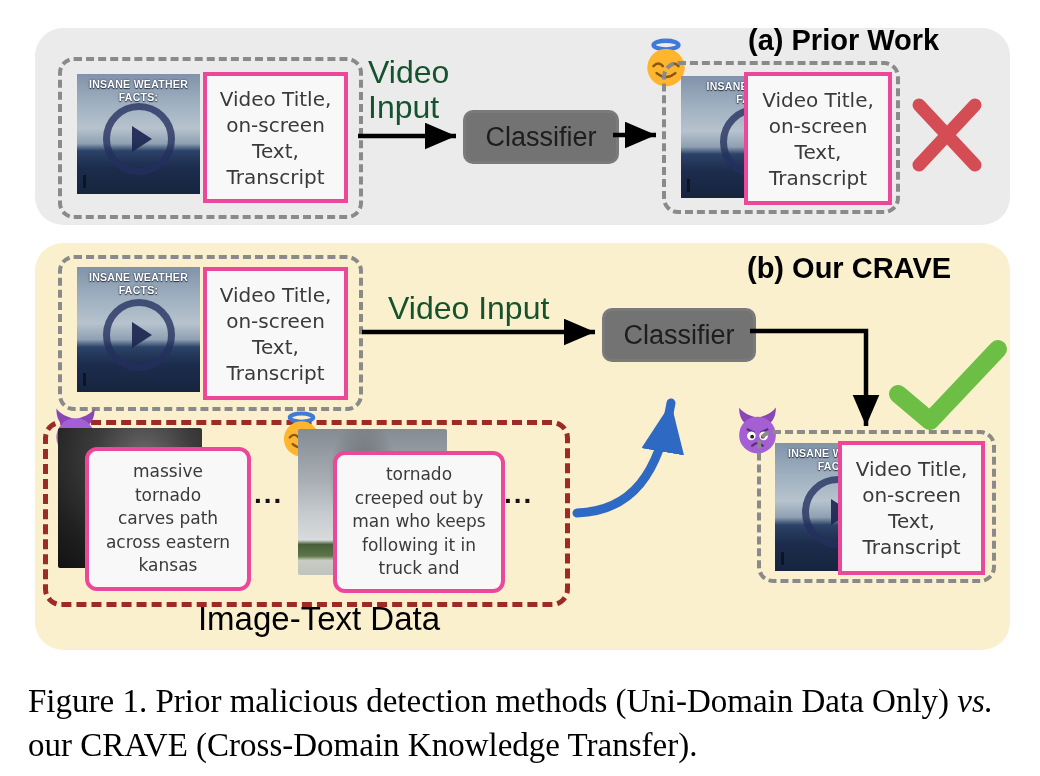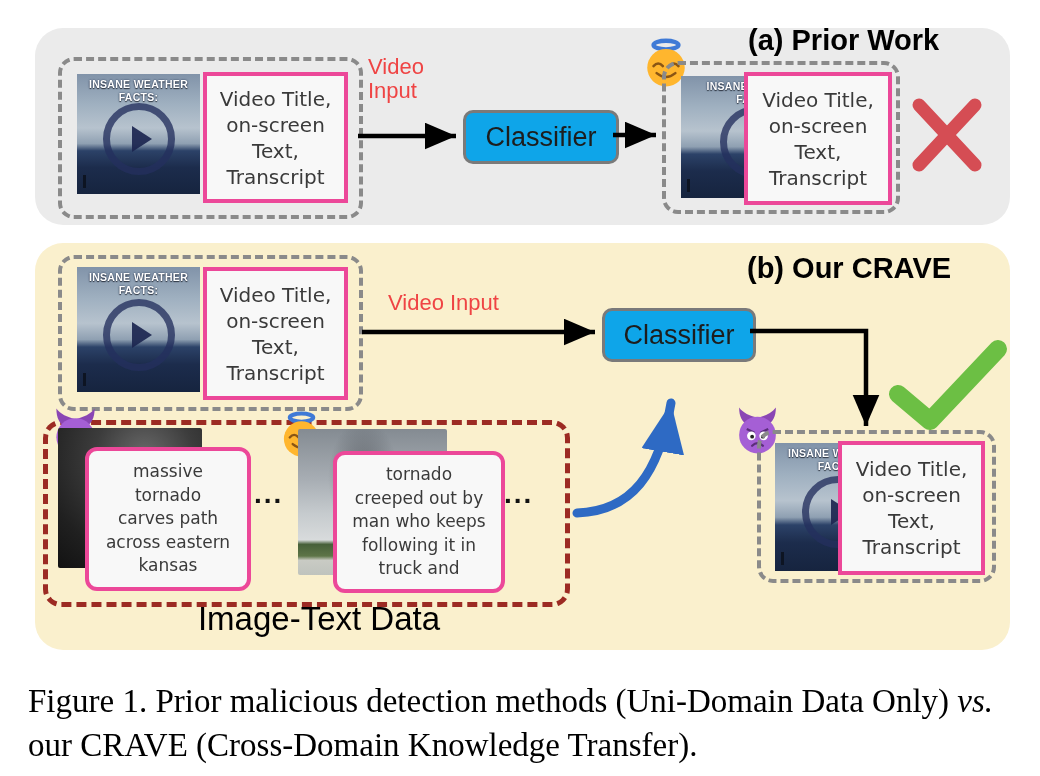--- a/index.html
+++ b/index.html
@@ -31,24 +31,24 @@
   .thumb-tick{position:absolute;left:6px;bottom:6px;width:3px;height:13px;background:#0d1422;}
 
   
   .textbox{position:absolute;background:#f8f8f8;border:4px solid #ec4899;
     display:flex;align-items:center;justify-content:center;text-align:center;
     color:#3a3a3a;font-family:"DejaVu Sans",sans-serif;}
   .vt{font-size:20px;line-height:1.3;}
   .cap{font-size:17px;line-height:1.38;border-radius:12px;}
 
   
-  .classifier{position:absolute;border:3px solid #7a7a7a;background:#0ea5e9;border-radius:10px;
+  .classifier{position:absolute;border:3px solid #7a7a7a;background:#737373;border-radius:10px;
     display:flex;align-items:center;justify-content:center;font-size:27px;color:#1d1d1d;}
 
-  .biglabel{position:absolute;font-size:22px;color:#ef4444;line-height:1.08;}
+  .biglabel{position:absolute;font-size:32px;color:#14532d;line-height:1.08;}
 
   
   .redbox{position:absolute;border:5px dashed #9c2b23;border-radius:18px;}
   .tor{position:absolute;border-radius:2px;}
   .tor1{background:radial-gradient(circle at 60% 20%,#6a6a6a 0%,#3c3c3c 35%,#202020 72%,#121212 100%);}
   .tor2{background:
     radial-gradient(ellipse 34% 58% at 44% 34%,rgba(55,58,64,.55),transparent 70%),
     linear-gradient(180deg,#848b92 0%,#a8aeb4 35%,#c6cbce 58%,#d8dbdc 76%,
                     #47603a 79%,#5d7547 87%,#c9cbc4 90%,#bfc3bd 100%);}
   .ellipsis{position:absolute;font-size:28px;font-weight:bold;color:#111;letter-spacing:2px;}

